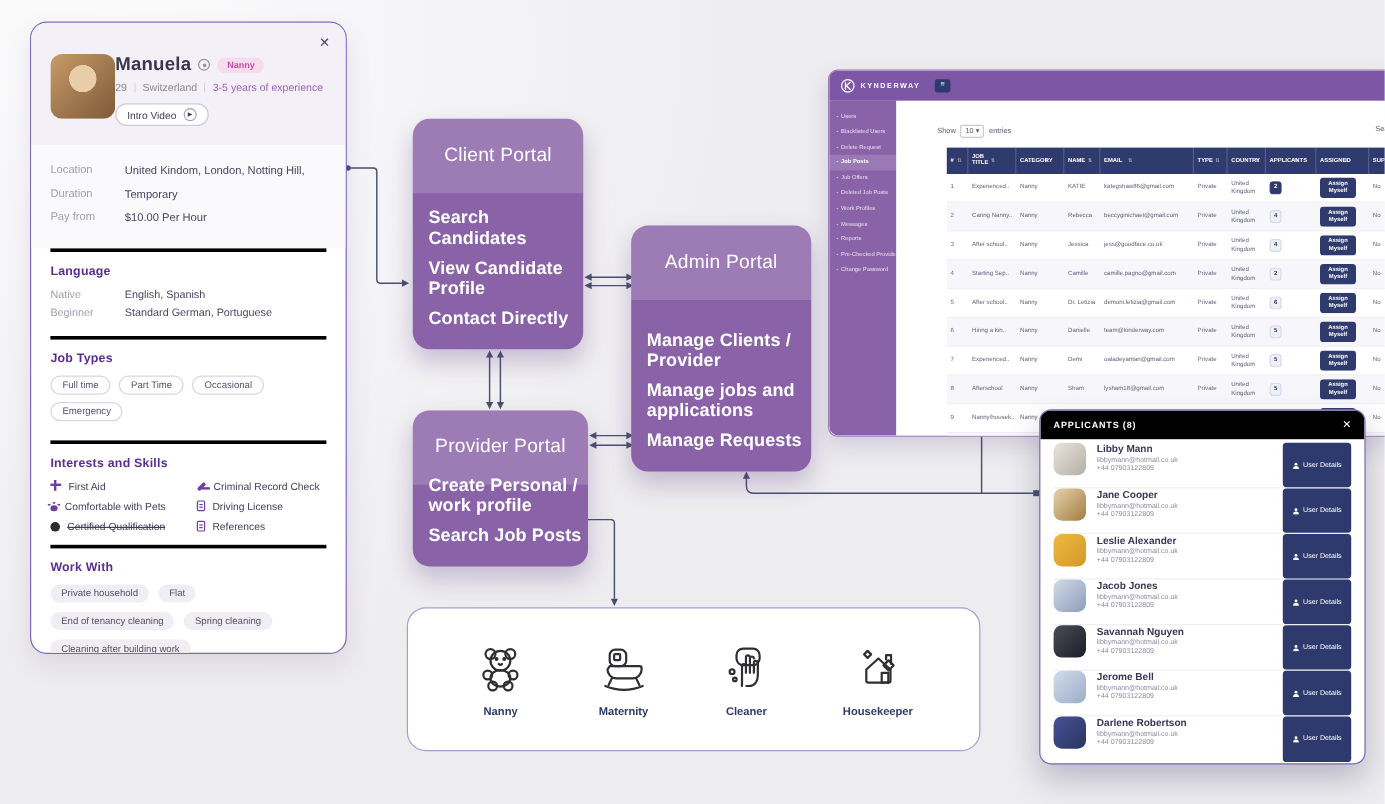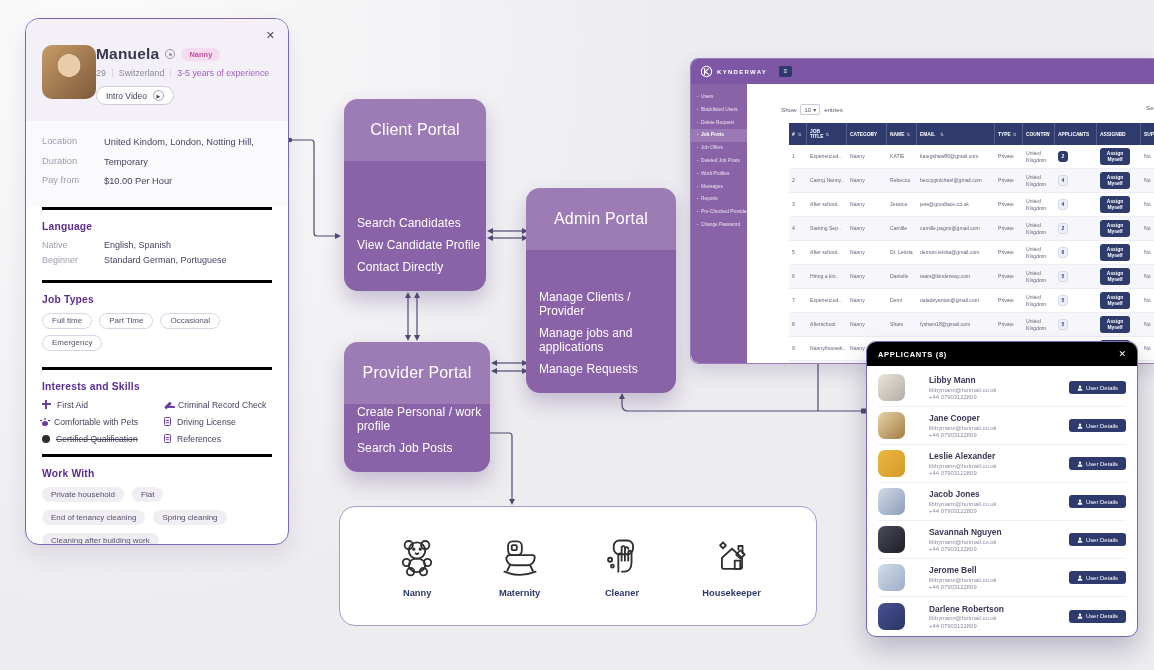--- a/index.html
+++ b/index.html
@@ -51,21 +51,21 @@
   [data-name="gavel-icon"]::after{content:"";position:absolute;left:2px;top:4px;width:7px;height:1.6px;background:#6b3fa0;transform:rotate(45deg)}
   [data-name="license-icon"],[data-name="references-icon"]{border:1.3px solid #6b3fa0;border-radius:1.5px;width:7px;height:9px}
   [data-name="license-icon"]::after,[data-name="references-icon"]::after{content:"";position:absolute;left:1px;top:2px;width:3px;height:1.2px;background:#6b3fa0;box-shadow:0 2.2px 0 #6b3fa0}
 
   
   .portal{position:absolute;background:#8a62a7;border-radius:14px;color:#fff;z-index:2;
     box-shadow:0 10px 20px rgba(90,60,130,.28)}
   .portal .ph{height:62px;background:rgba(255,255,255,.17);border-radius:14px 14px 0 0;display:flex;align-items:center;justify-content:center;
     font-size:16px;font-weight:normal;letter-spacing:.2px}
   .portal .pi{position:absolute;left:13px;bottom:17px;display:flex;flex-direction:column;gap:8px}
-  .portal .pi span{font-size:12px;font-weight:normal;letter-spacing:.1px}
+  .portal .pi span{font-size:15px;font-weight:bold;letter-spacing:.1px}
   #portal-client{left:344px;top:99px;width:142px;height:192px}
   #portal-admin{left:526px;top:188px;width:150px;height:205px}
   #portal-provider{left:344px;top:342px;width:146px;height:130px}
 
   
   .services{position:absolute;left:339px;top:506px;width:478px;height:120px;background:#fff;border:1.2px solid #a99bd1;
     border-radius:16px;display:flex;align-items:center;justify-content:space-around;padding:0 26px;z-index:2}
   .svc{display:flex;flex-direction:column;align-items:center;gap:9px}
   .svc svg{width:44px;height:44px;stroke:#2f2f33;fill:none;stroke-width:2;stroke-linecap:round;stroke-linejoin:round}
   .svc-label{font-size:9.3px;font-weight:bold;color:#2c3a6b}
@@ -107,21 +107,21 @@
     padding:2.5px 2px;line-height:1.2;cursor:pointer}
   .assign:not([data-variant="on"]){visibility:hidden}
 
   
   .apanel{position:absolute;left:866px;top:341px;width:272px;height:296px;background:#fff;border:1.5px solid #7a68b3;
     border-radius:10px;z-index:5;overflow:hidden;box-shadow:0 12px 26px rgba(55,45,95,.28)}
   .ap-head{height:24px;background:#000000;color:#fff;display:flex;align-items:center;justify-content:space-between;
     padding:0 11px;font-size:7.5px;font-weight:bold;letter-spacing:.7px}
   .ap-close{background:none;border:none;color:#fff;font-size:9px;cursor:pointer}
   .ap-body{padding:3px 11px 0}
-  .a-row{display:flex;align-items:center;gap:24px;height:38px;border-bottom:1px solid #f0eff4}
+  .a-row{display:flex;gap:9px;height:38px;border-bottom:1px solid #f0eff4}
   .ap-body div:last-of-type{border-bottom:none}
   .a-avatar{width:27px;height:27px;border-radius:7px;flex:none}
   .a-name{font-size:8.4px;font-weight:bold;color:#3c3554}
   .a-email,.a-phone{font-size:5.9px;color:#8f8aa3;margin-top:1.5px}
   .a-btn{margin-left:auto;background:#2e3a6e;color:#fff;border:none;border-radius:3px;font-size:5.9px;
     display:flex;align-items:center;gap:3px;padding:3.5px 8px;cursor:pointer}
   .a-btn svg{width:6px;height:6px;fill:#fff}
 </style>
 </head>
 <body>

